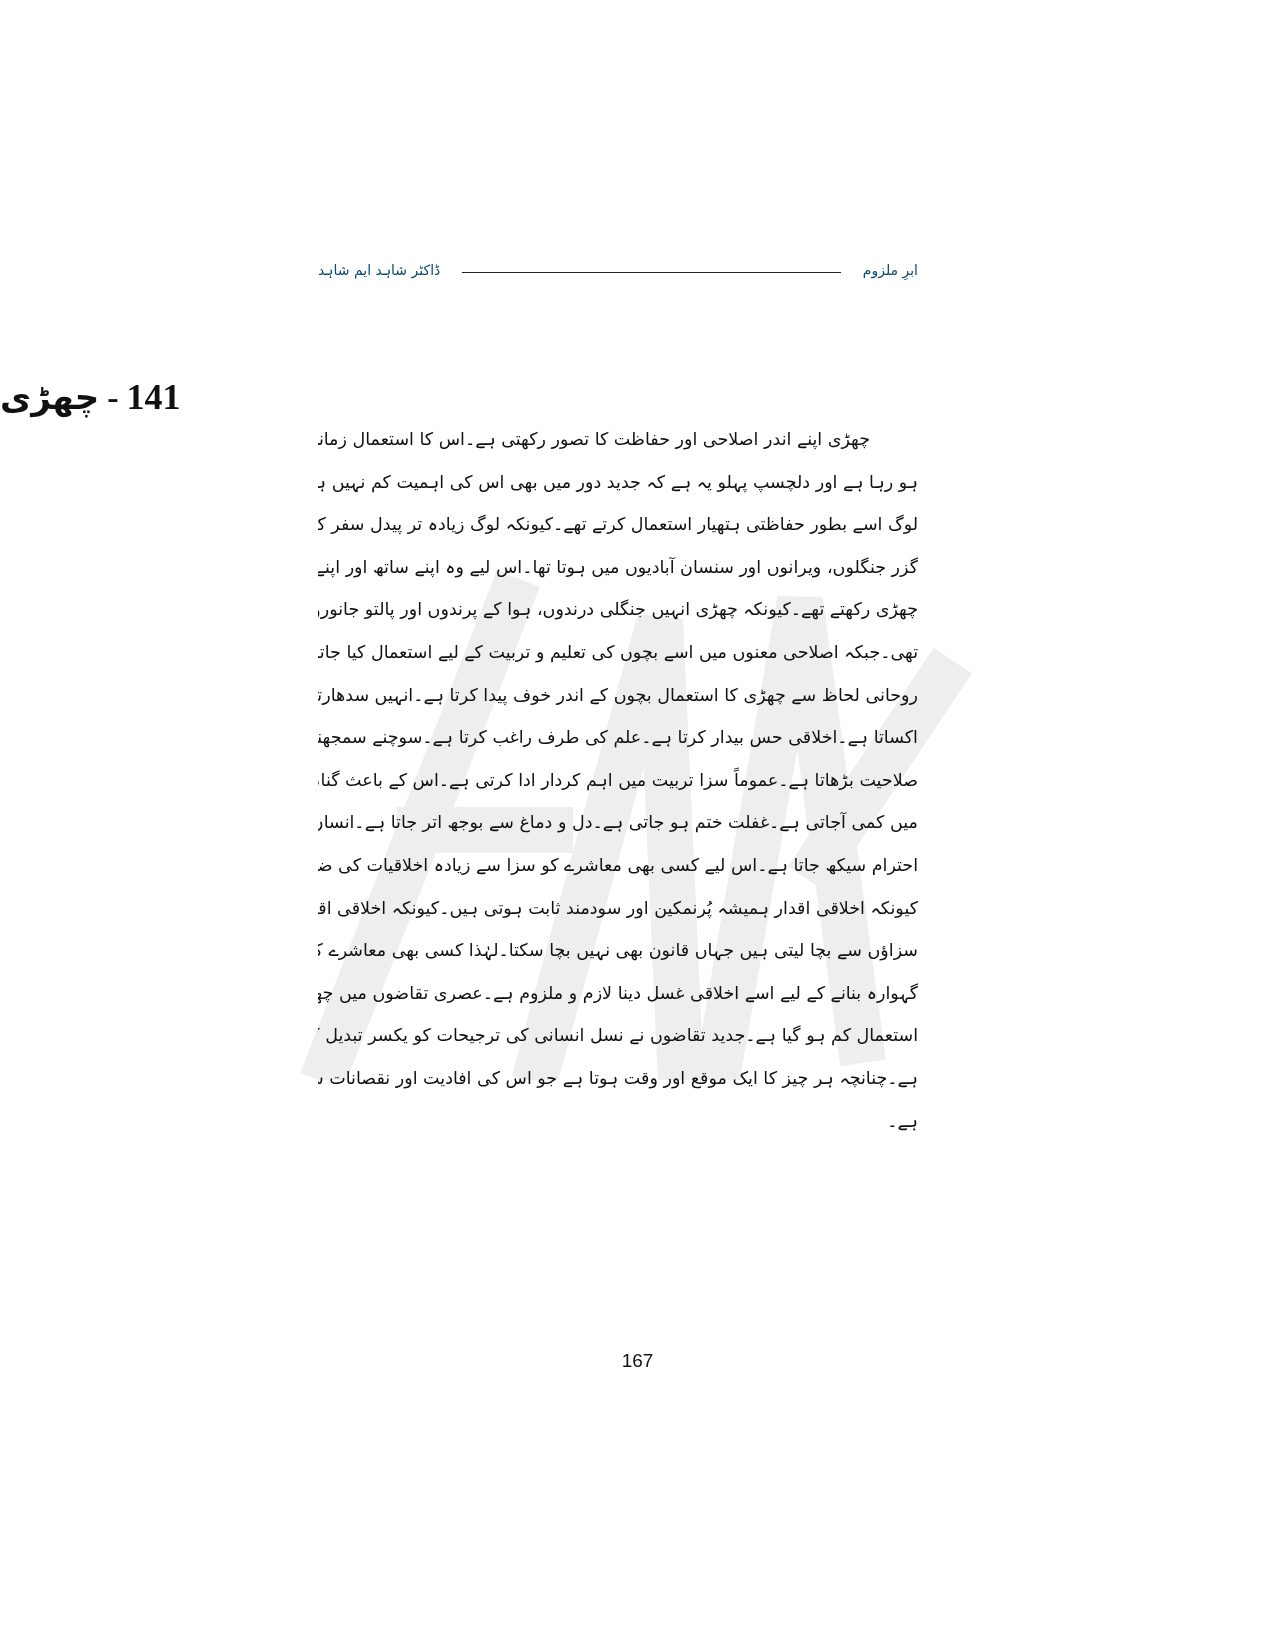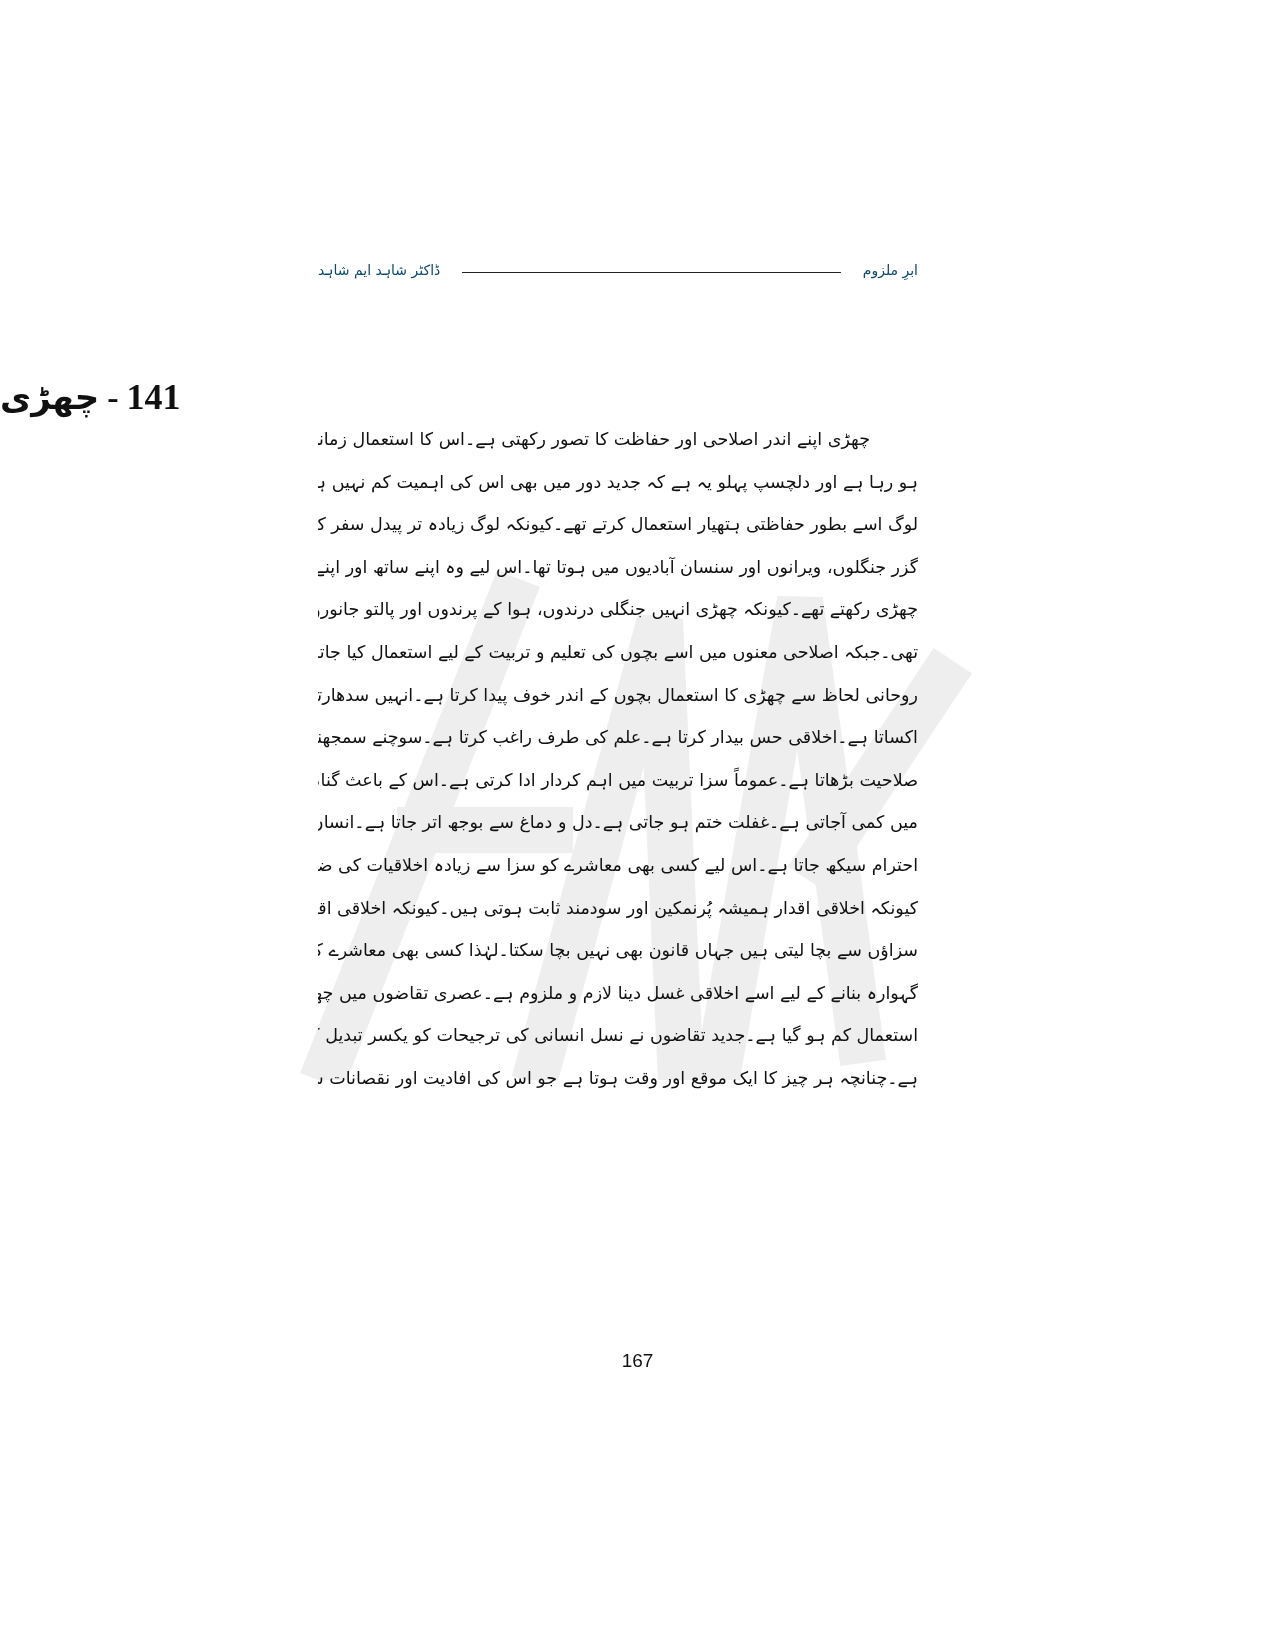--- a/index.html
+++ b/index.html
@@ -139,15 +139,16 @@
   <div class="line">روحانی لحاظ سے چھڑی کا استعمال بچوں کے اندر خوف پیدا کرتا ہے۔انہیں سدھارتا اور عمل پر</div>
   <div class="line">اکساتا ہے۔اخلاقی حس بیدار کرتا ہے۔علم کی طرف راغب کرتا ہے۔سوچنے سمجھنے اور پرکھنے کی</div>
   <div class="line">صلاحیت بڑھاتا ہے۔عموماً سزا تربیت میں اہم کردار ادا کرتی ہے۔اس کے باعث گناہ اور جرائم</div>
   <div class="line">میں کمی آجاتی ہے۔غفلت ختم ہو جاتی ہے۔دل و دماغ سے بوجھ اتر جاتا ہے۔انسان ادب و</div>
   <div class="line">احترام سیکھ جاتا ہے۔اس لیے کسی بھی معاشرے کو سزا سے زیادہ اخلاقیات کی ضرورت ہوتی ہے۔</div>
   <div class="line">کیونکہ اخلاقی اقدار ہمیشہ پُرنمکین اور سودمند ثابت ہوتی ہیں۔کیونکہ اخلاقی اقدار انسان کو ایسی</div>
   <div class="line">سزاؤں سے بچا لیتی ہیں جہاں قانون بھی نہیں بچا سکتا۔لہٰذا کسی بھی معاشرے کو تہذیب و تمدن کا</div>
   <div class="line">گہوارہ بنانے کے لیے اسے اخلاقی غسل دینا لازم و ملزوم ہے۔عصری تقاضوں میں چھڑی کا</div>
   <div class="line">استعمال کم ہو گیا ہے۔جدید تقاضوں نے نسل انسانی کی ترجیحات کو یکسر تبدیل کر کے رکھ دیا</div>
   <div class="line">ہے۔چنانچہ ہر چیز کا ایک موقع اور وقت ہوتا ہے جو اس کی افادیت اور نقصانات سے آگاہ کرتا</div>
+  <div class="line last">ہے۔</div>
 </div>
 
 <div class="page-number">167</div>
 
 </body></html>

